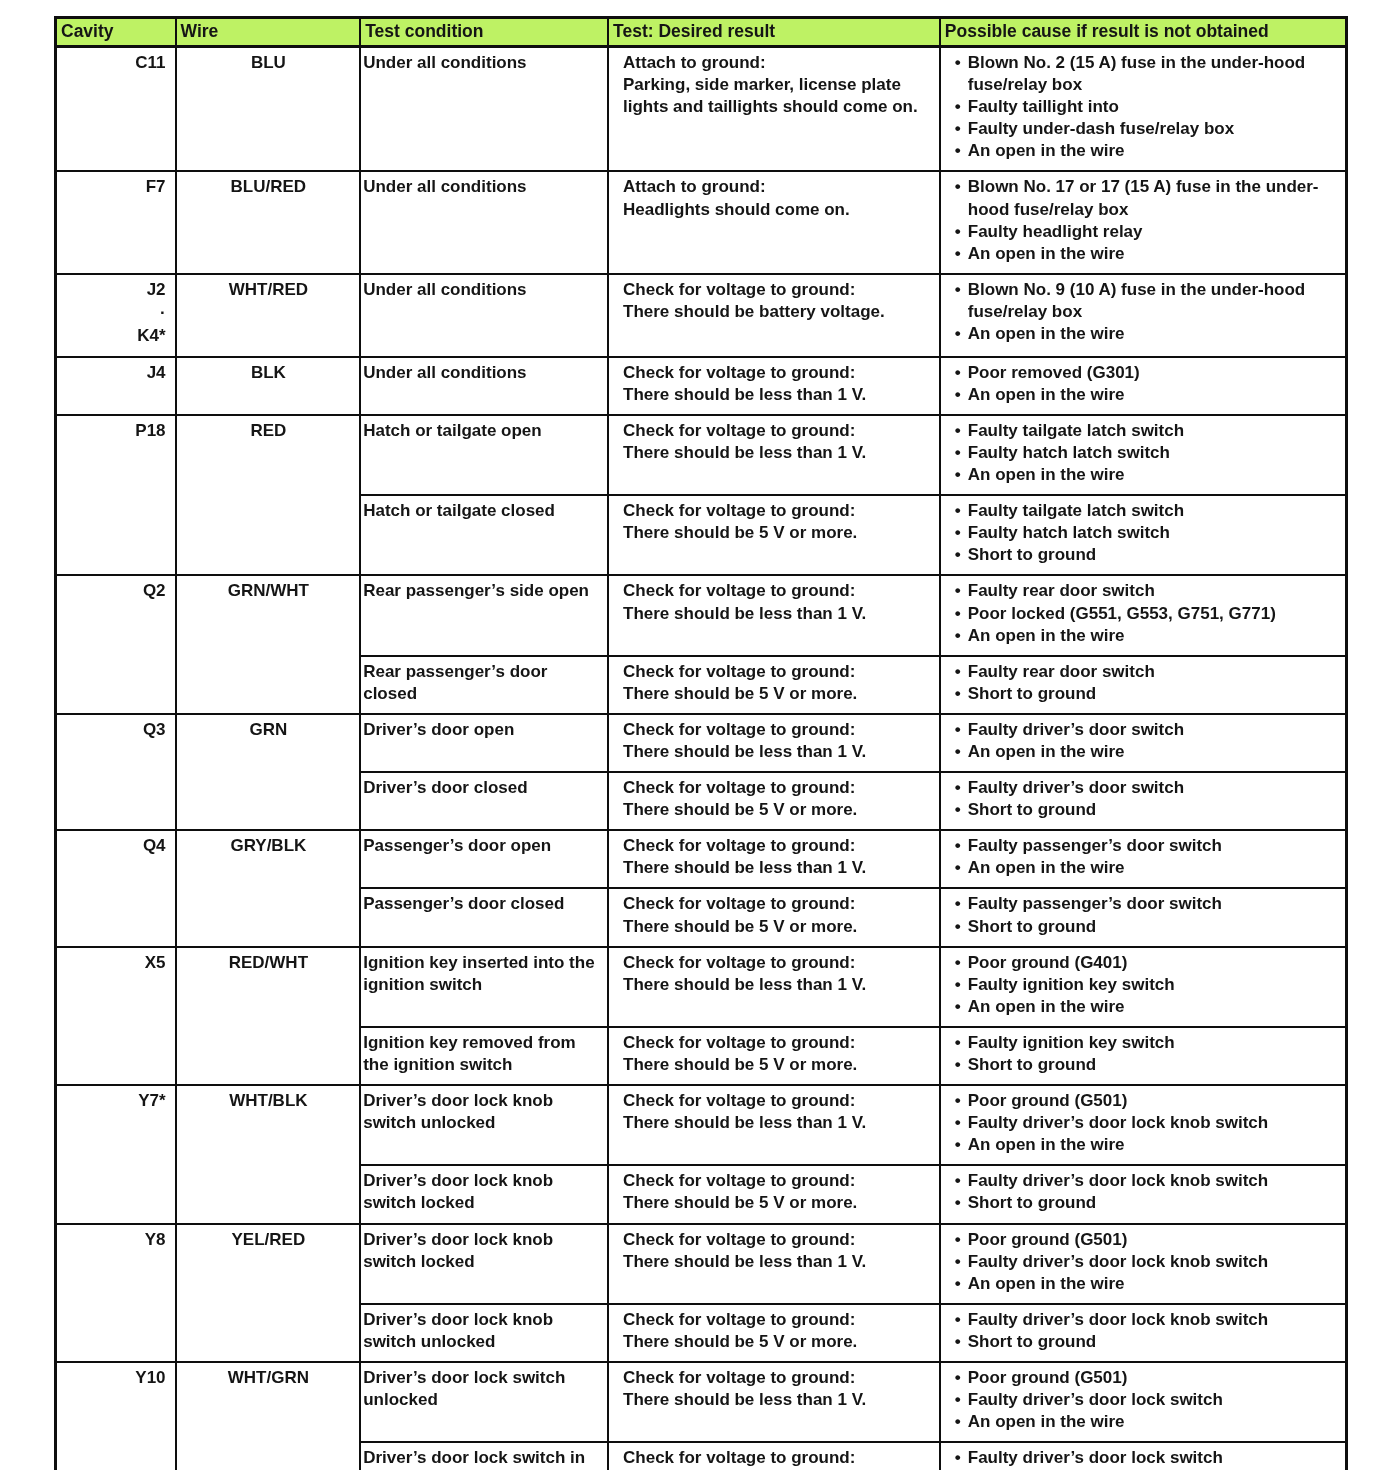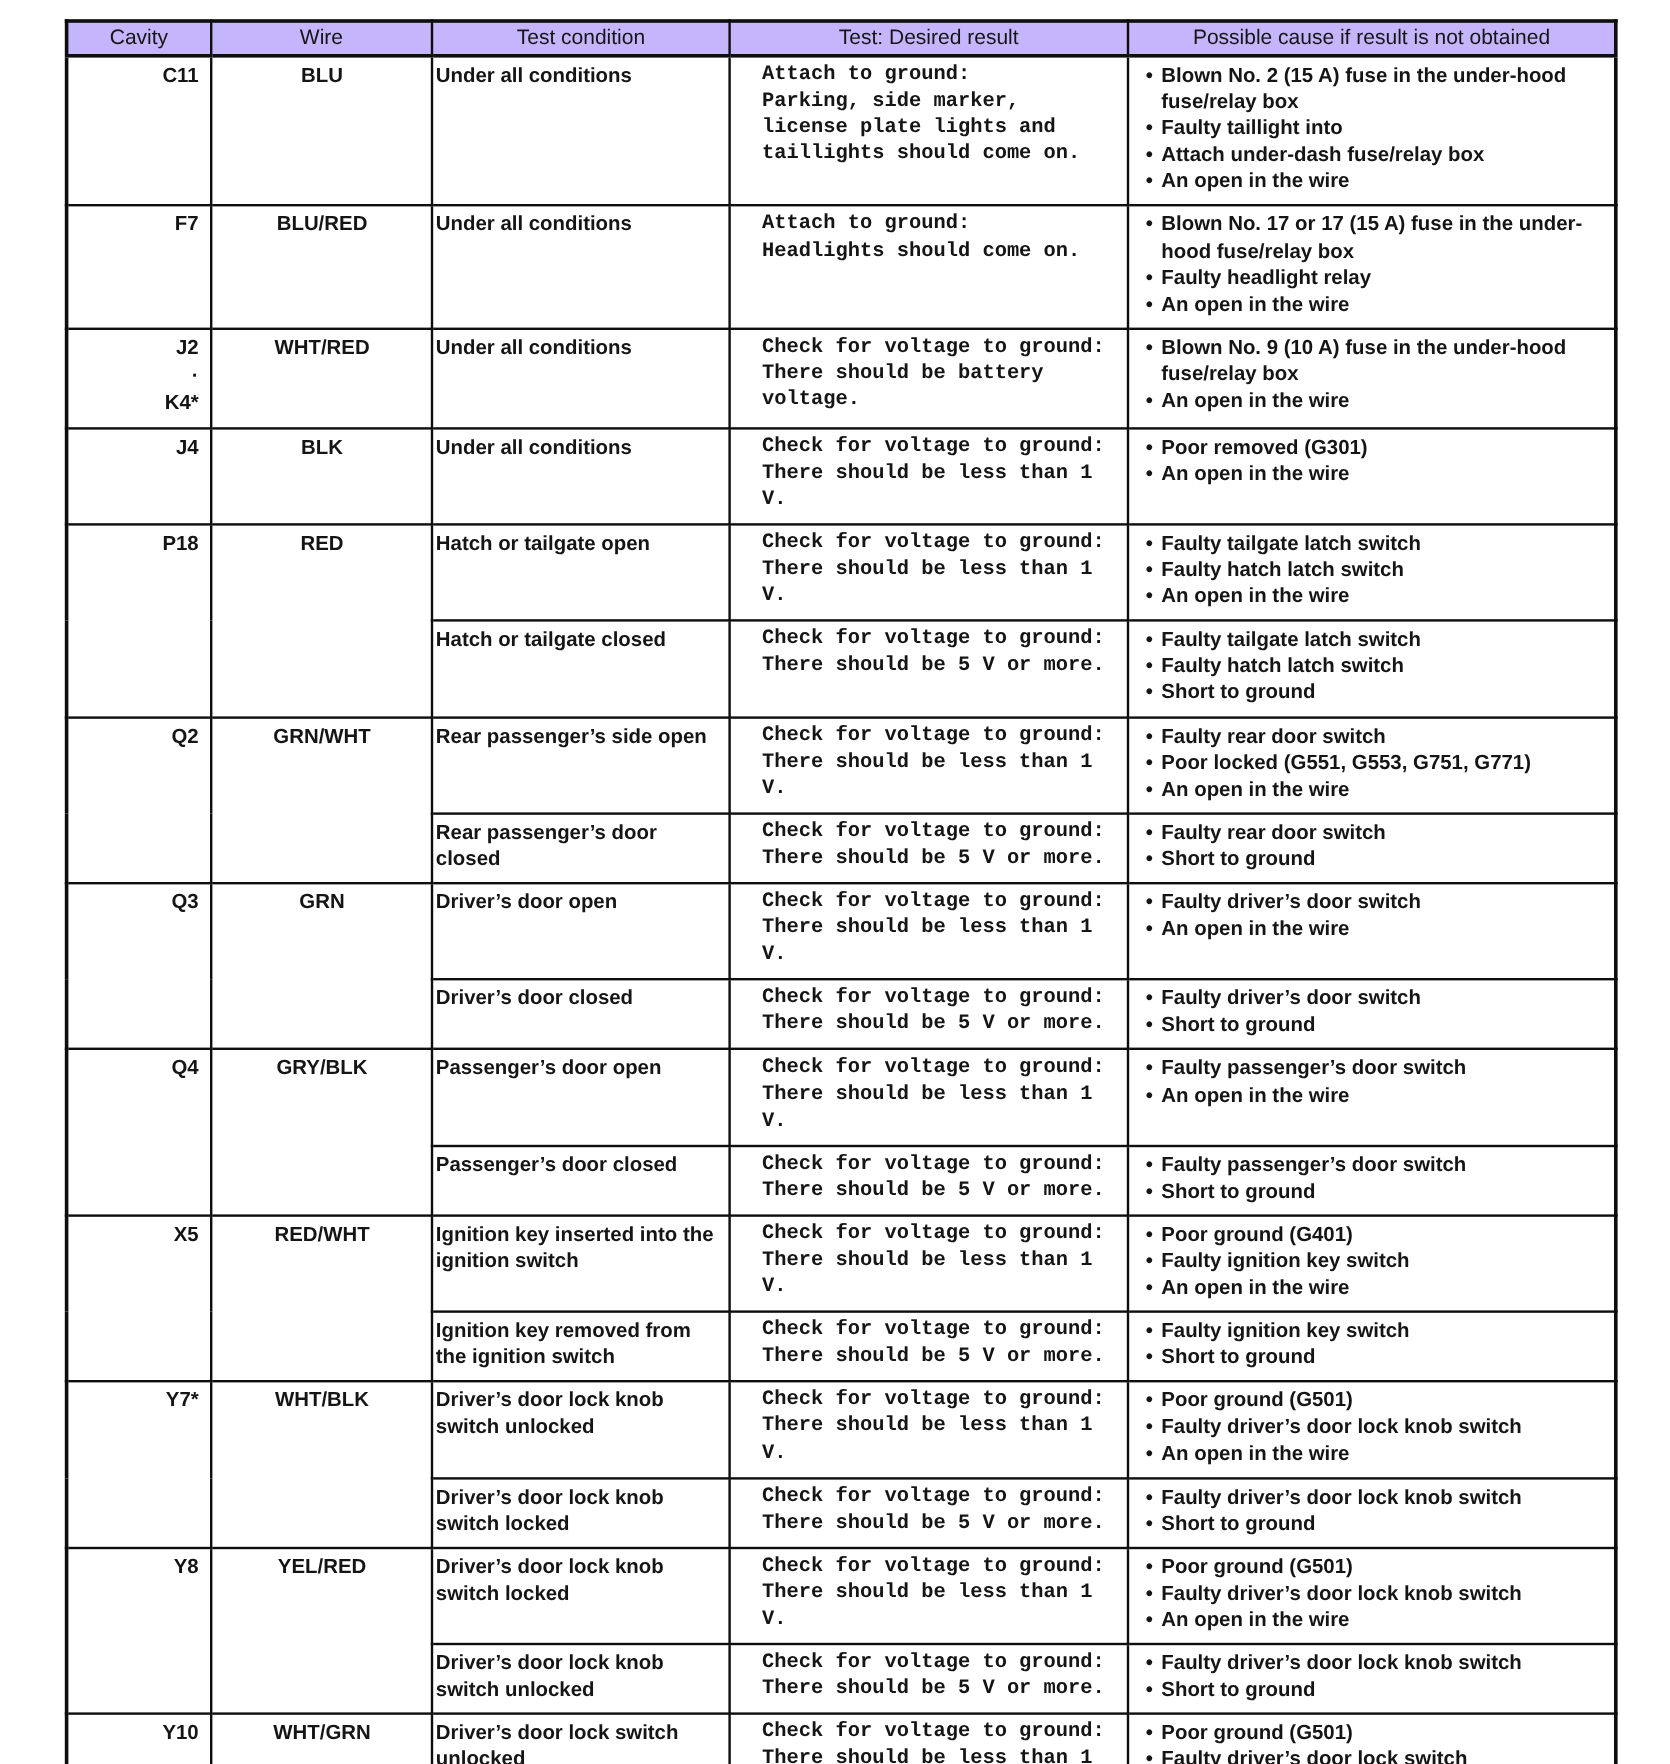--- a/index.html
+++ b/index.html
@@ -25,35 +25,35 @@
   }
   col.c-cavity { width: 9.3%; }
   col.c-wire   { width: 14.3%; }
   col.c-cond   { width: 19.2%; }
   col.c-result { width: 25.7%; }
   col.c-cause  { width: 31.5%; }
   th {
     border: 2px solid #0e0e0e;
     border-bottom: 3px solid #0e0e0e;
     font-size: 17.5px;
-    font-weight: 400;
+    font-weight: 700;
     padding: 2px 4px 3px;
-    text-align: center;
-    background: #c4b5fd;
+    text-align: left;
+    background: #bef264;
   }
   td {
     border: 2px solid #0e0e0e;
     vertical-align: top;
     padding: 4px 9px 8px 10px;
     line-height: 1.3;
   }
   td.cavity, td.wire { text-align: center; padding-top: 4px; }
   td.cavity .cavity-line { line-height: 1.35; text-align: right; }
   td.cond { padding-left: 2px; }
-  td.result { padding-left: 26px; font-family: Liberation Mono, monospace; }
+  td.result { padding-left: 14px; }
   td.causes { padding-left: 14px; padding-right: 6px; }
   .cause { display: flex; gap: 7px; }
   .cause .bullet { flex: 0 0 auto; line-height: 1.3; }
 </style>
 </head>
 <body>
 
 <div class="page">
   <table class="wire-table">
     <colgroup>
@@ -89,21 +89,21 @@
             <div class="cause">
               <span class="bullet">•</span>
               <span class="cause-text">Blown No. 2 (15 A) fuse in the under-hood fuse/relay box</span>
             </div>
             <div class="cause">
               <span class="bullet">•</span>
               <span class="cause-text">Faulty taillight into</span>
             </div>
             <div class="cause">
               <span class="bullet">•</span>
-              <span class="cause-text">Attach under-dash fuse/relay box</span>
+              <span class="cause-text">Faulty under-dash fuse/relay box</span>
             </div>
             <div class="cause">
               <span class="bullet">•</span>
               <span class="cause-text">An open in the wire</span>
             </div>
           </td>
         </tr>
         <tr>
           <td class="cavity" rowspan="1">
             <div class="cavity-line">F7</div>

